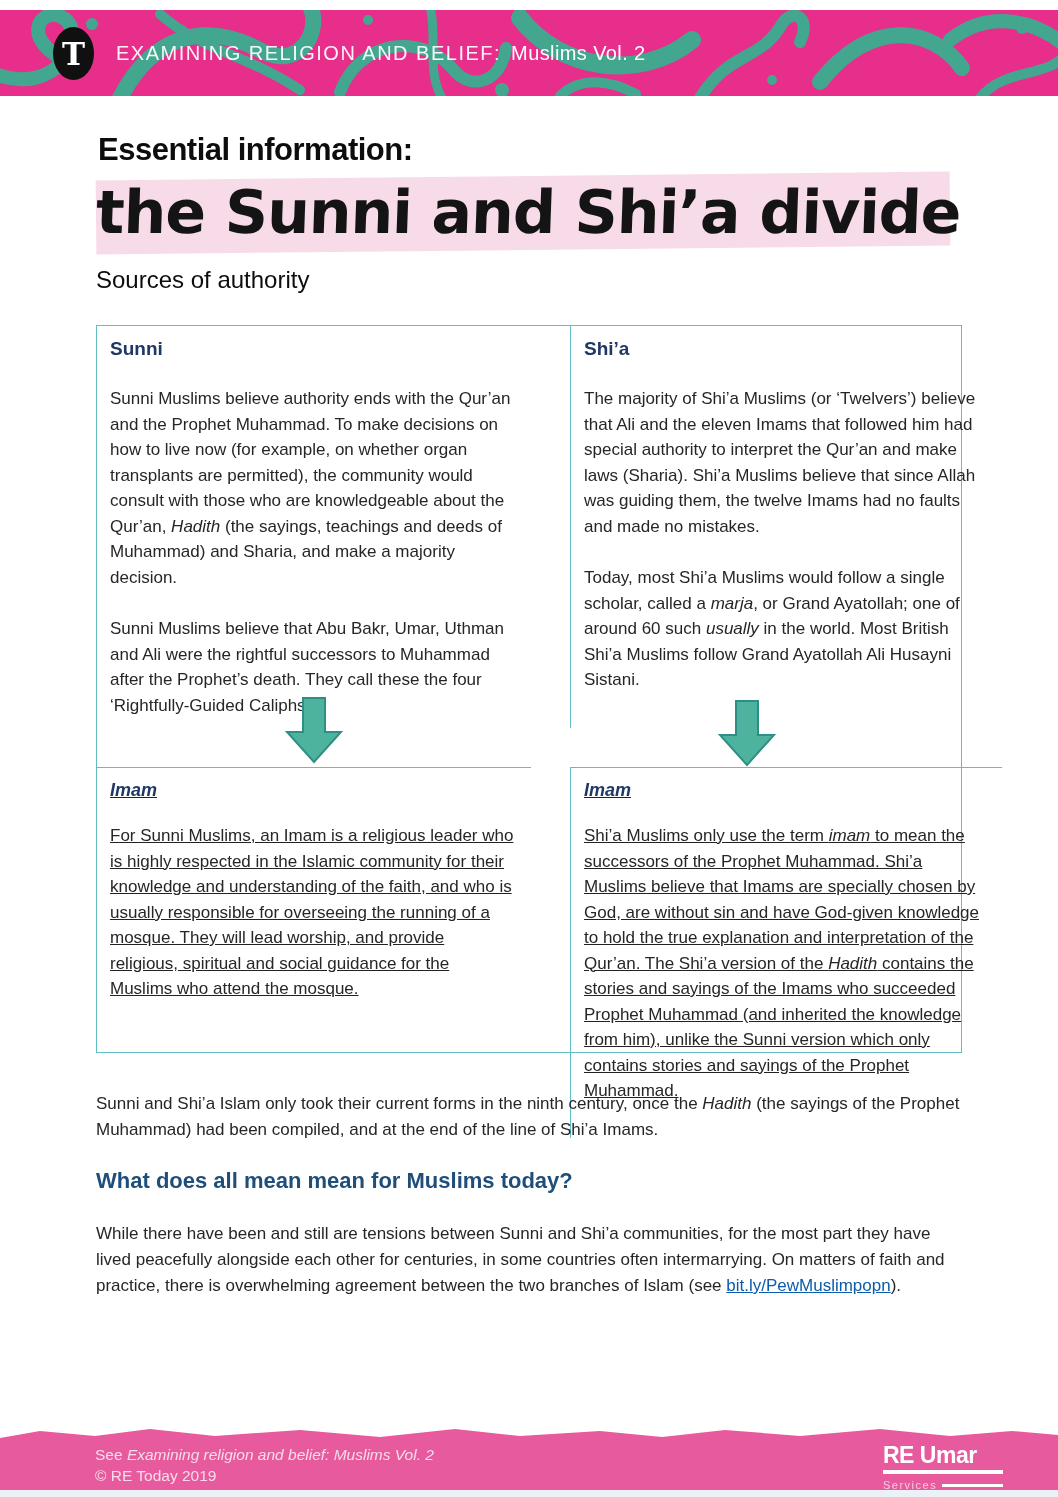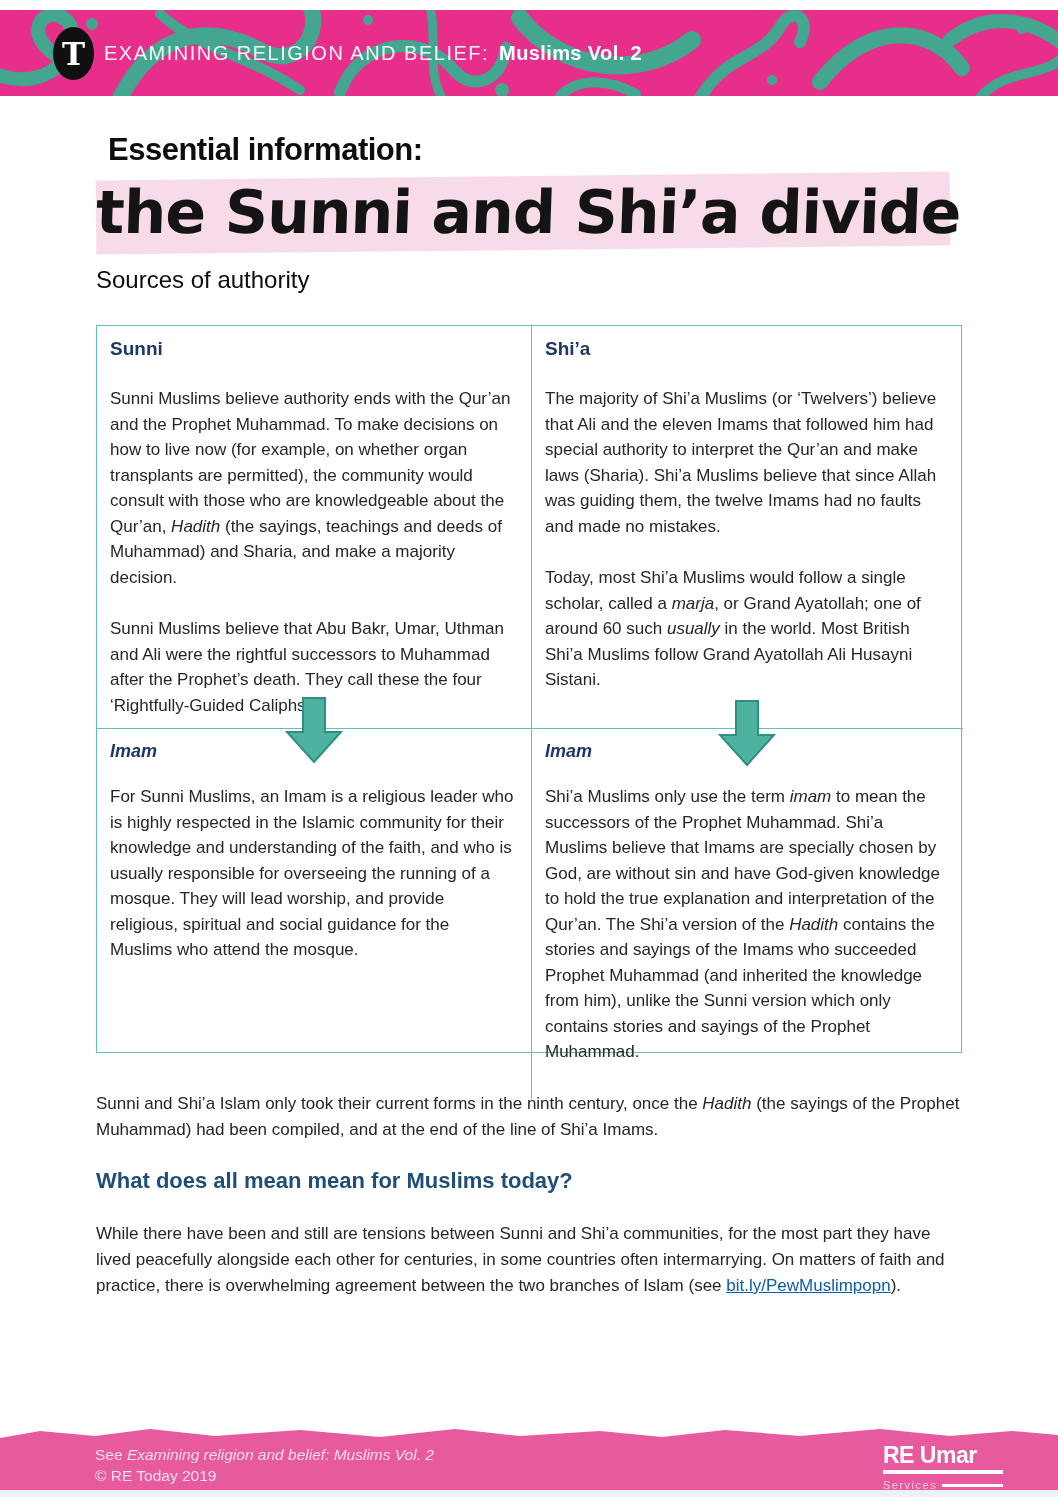--- a/index.html
+++ b/index.html
@@ -14,42 +14,42 @@
     --footer-pink:#E85A9E; --text:#262626;
   }
   
   .header-band { position:absolute; left:0; top:10px; width:1058px; height:86px;
     background:var(--header-pink); overflow:hidden; }
   .header-band svg { position:absolute; left:0; top:0; }
   .t-logo { position:absolute; left:53px; top:17px; width:41px; height:53px;
     background:#101010; border-radius:50%; color:#fff; display:flex;
     align-items:center; justify-content:center;
     font-family:"DejaVu Serif", serif; font-weight:bold; font-size:31px; }
-  .header-title { position:absolute; left:104px; top:0; height:86px; display:flex;
+  .header-title { position:absolute; left:116px; top:0; height:86px; display:flex;
     align-items:center; color:#fff; font-size:20px; white-space:nowrap; }
   .series-label { font-weight:normal; letter-spacing:1.5px; opacity:.93; }
-  .series-title { font-weight:bold; margin-left:10px; letter-spacing:.4px; }
+  .series-title { font-weight:normal; margin-left:10px; letter-spacing:.4px; }
   
   .kicker { position:absolute; left:98px; top:132px; font-size:31px; font-weight:bold;
-    color:#0d0d0d; letter-spacing:-0.5px;margin-left:10px; }
+    color:#0d0d0d; letter-spacing:-0.5px; }
   .title-block { position:absolute; left:96px; top:167px; width:854px; height:90px; }
   .title-highlight { position:absolute; left:0; top:9px; width:854px; height:74px;
     background:var(--title-highlight); transform:rotate(-0.6deg); }
   .title-text { position:relative; font-size:60px; font-weight:900; color:#141414;
     line-height:90px; letter-spacing:-1px; white-space:nowrap;
     font-family:"DejaVu Sans", sans-serif; transform:skewX(-2deg); }
   .sources-heading { position:absolute; left:96px; top:266px; font-size:24px;
     font-weight:normal; color:#0d0d0d; }
   
   .rtable { position:absolute; left:96px; top:325px; width:866px; height:728px;
     display:grid; grid-template-columns:434px 432px; grid-template-rows:402px 1fr;
-    border:1px solid var(--table-border); box-sizing:border-box; background:#fff; }
+    border:1px solid var(--table-border); box-sizing:border-box; background:#fff;gap:39px; }
   .cell { padding:8px 15px 8px 13px; box-sizing:border-box; }
   .cell.col2 { border-left:1px solid var(--table-border); }
-  .cell.row2 { border-top:1px solid var(--table-border); }
+  .cell.row2 { border-top:1px solid var(--table-border);text-decoration:underline; }
   .cell-heading { color:var(--navy); font-weight:bold; font-size:19px; margin:4px 0 26px; }
   .cell-heading.imam { font-style:italic; font-size:18px; margin-bottom:22px; }
   .cell-para { font-size:17px; line-height:25.5px; color:var(--text); margin:0 0 26px; }
   .arrow { position:absolute; z-index:2; }
   .arrow.sunni-arrow { left:188px; top:371px; }
   .arrow.shia-arrow  { left:621px; top:374px; }
   
   .after-table { position:absolute; left:96px; top:1074px; width:866px;
     font-size:17px; line-height:26px; color:var(--text); }
   .today-heading { position:absolute; left:96px; top:1168px; font-size:22px;

